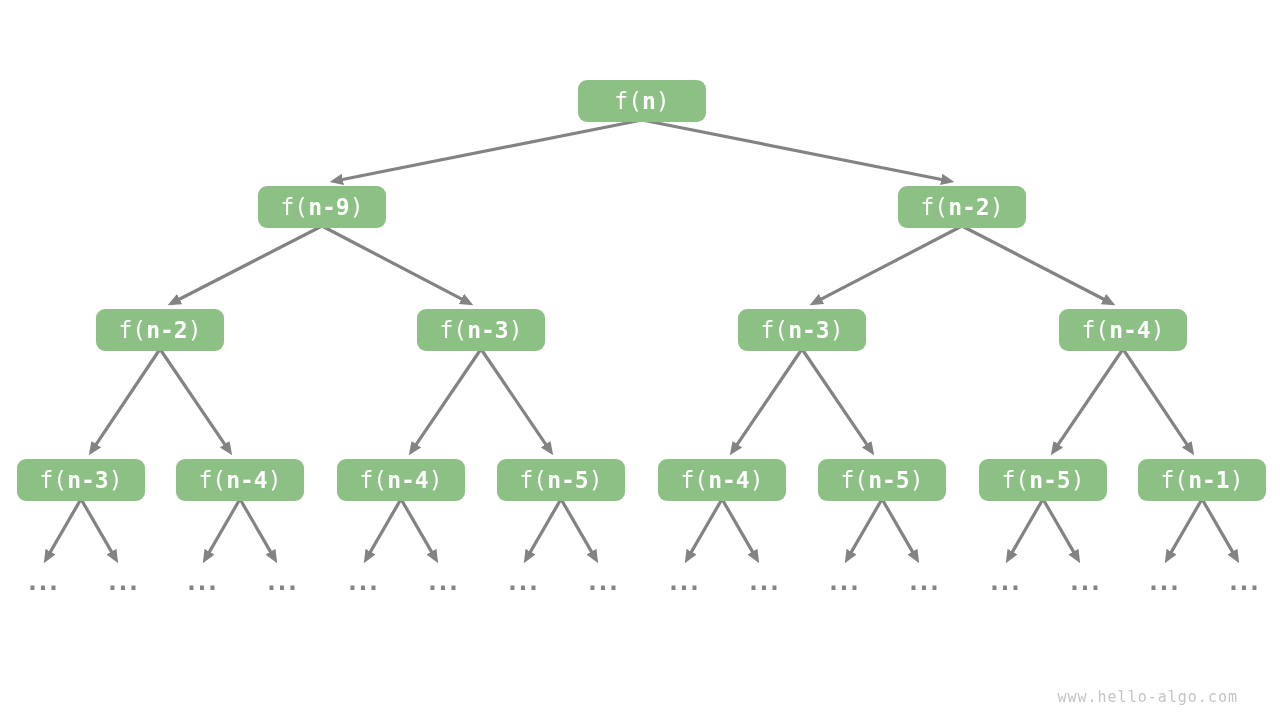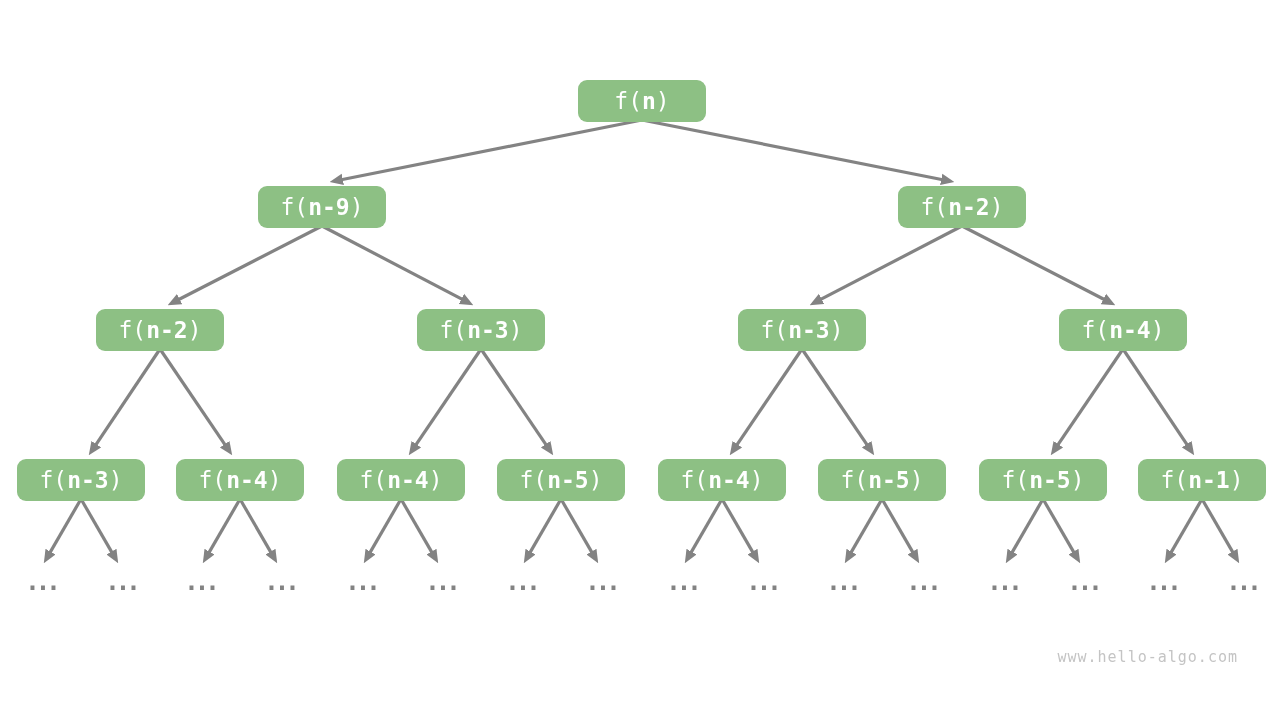--- a/index.html
+++ b/index.html
@@ -47,21 +47,21 @@
     text-align: center;
     color: var(--edge-color, #838383);
     font-weight: bold;
     font-size: 24px;
     letter-spacing: -4px;
     line-height: 24px;
   }
   .watermark {
     position: absolute;
     right: 42px;
-    top: 648px;
+    top: 688px;
     font-size: 15px;
     letter-spacing: 1px;
     color: var(--watermark-color, #c4c4c4);
   }
 </style>
 </head>
 <body style="background: rgb(255, 255, 255);">
 
 <div id="stage">
   <svg id="edges" width="1280" height="720" viewBox="0 0 1280 720" xmlns="http://www.w3.org/2000/svg">

